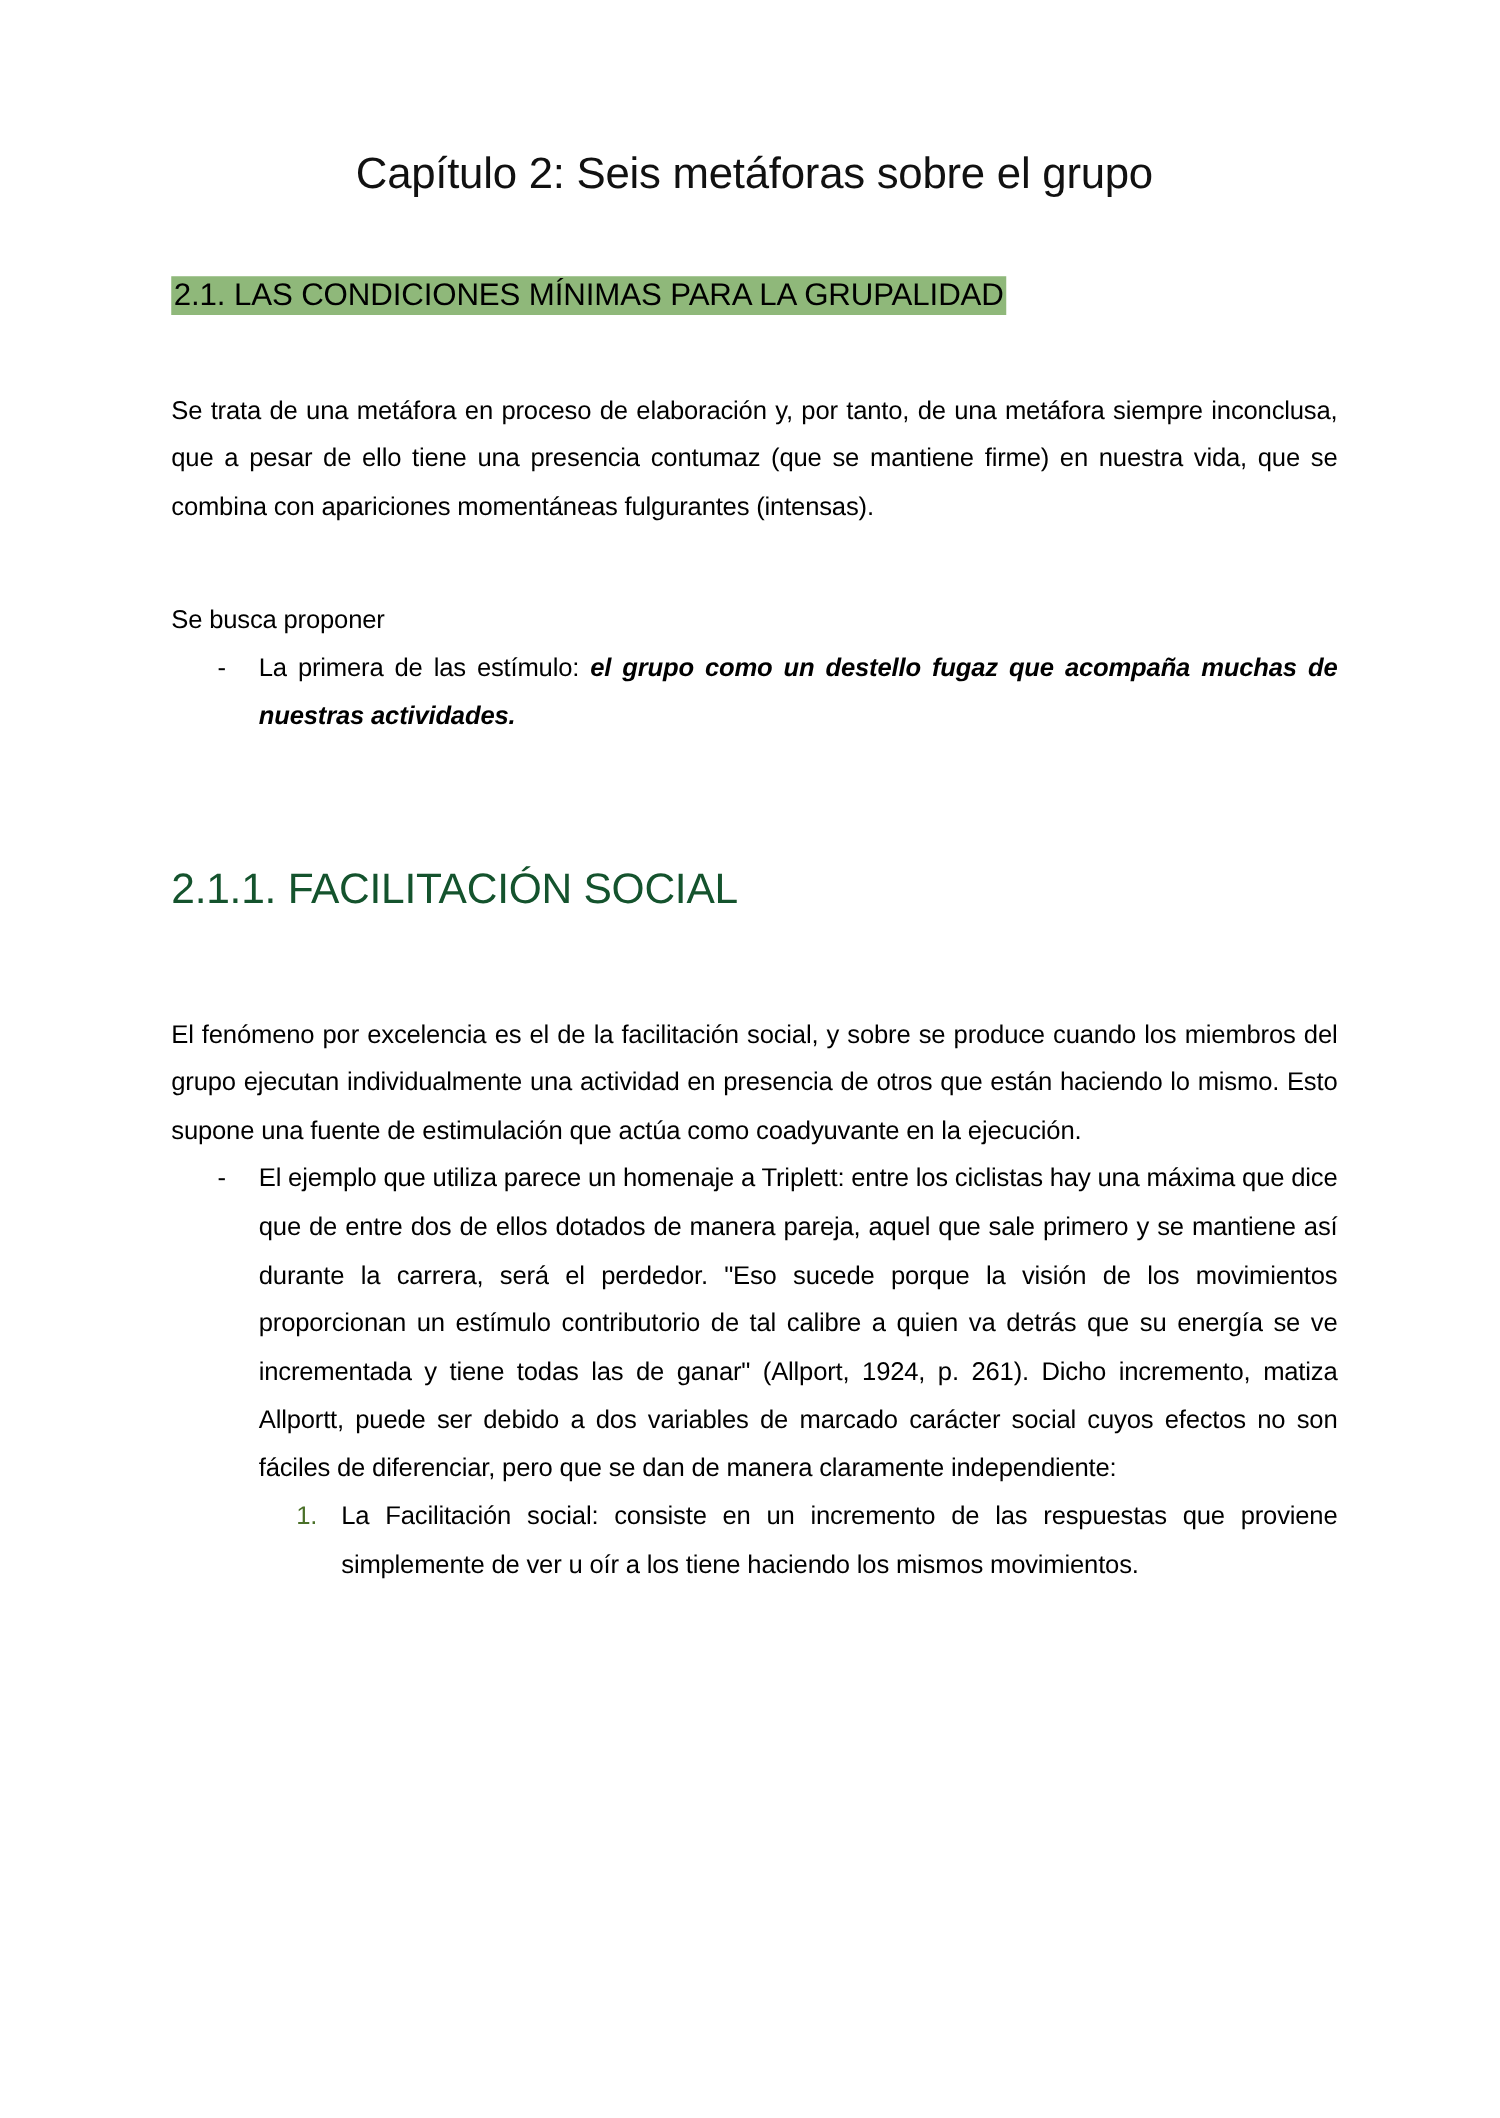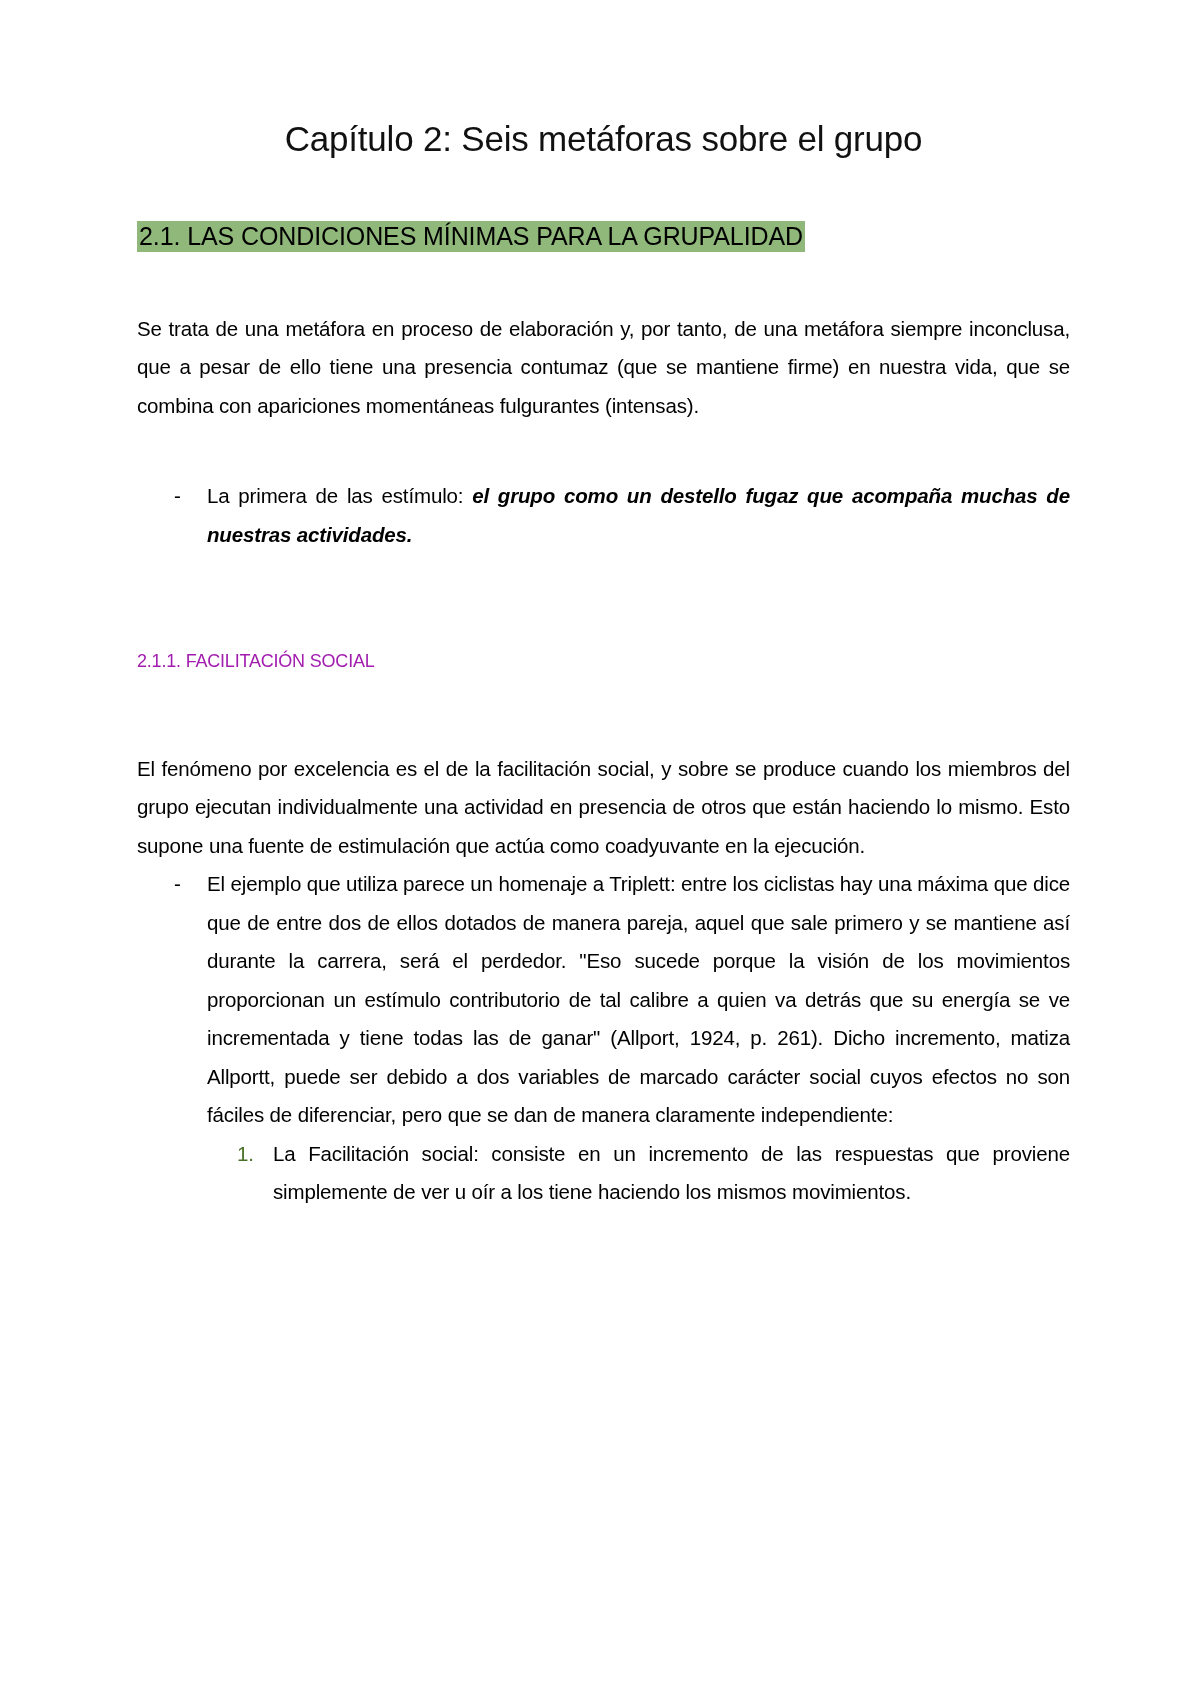--- a/index.html
+++ b/index.html
@@ -58,23 +58,23 @@
   p.body.lead {
     font-weight: bold;
     text-align: left;
     margin-bottom: 0;
   }
   .spacer-md { height: 52px; }
   .spacer-lg { height: 76px; }
   .spacer-xl { height: 96px; }
 
   .h3-green {
-    font-size: 18px;
+    font-size: 34px;
     font-weight: 400;
-    color: #a21caf;
+    color: #14532d;
     letter-spacing: -0.2px;
     margin: 0;
     line-height: 1.3;
   }
 
   ul.dash-list, ol.num-list {
     list-style: none;
     margin: 0;
     padding: 0;
   }
@@ -126,20 +126,21 @@
 
   <div class="h2-wrap">
     <span class="h2-highlight">2.1. LAS CONDICIONES MÍNIMAS PARA LA GRUPALIDAD</span>
   </div>
 
 
   <p class="body">Se trata de una metáfora en proceso de elaboración y, por tanto, de una metáfora siempre inconclusa, que a pesar de ello tiene una presencia contumaz (que se mantiene firme) en nuestra vida, que se combina con apariciones momentáneas fulgurantes (intensas).</p>
 
   <div class="spacer-md"></div>
 
+  <p class="body">Se busca proponer</p>
 
   <ul class="dash-list">
     <li>
       <span class="marker">-</span>
       <span>La primera de las estímulo: </span><span class="bi">el grupo como un destello fugaz que acompaña muchas de nuestras actividades.</span>
     </li>
   </ul>
 
   <div class="spacer-xl"></div>
 

